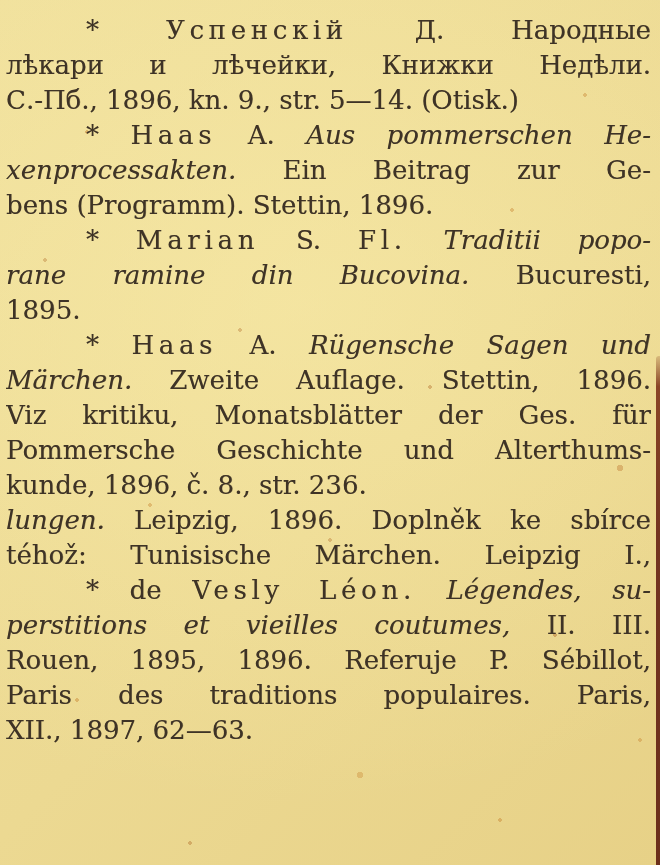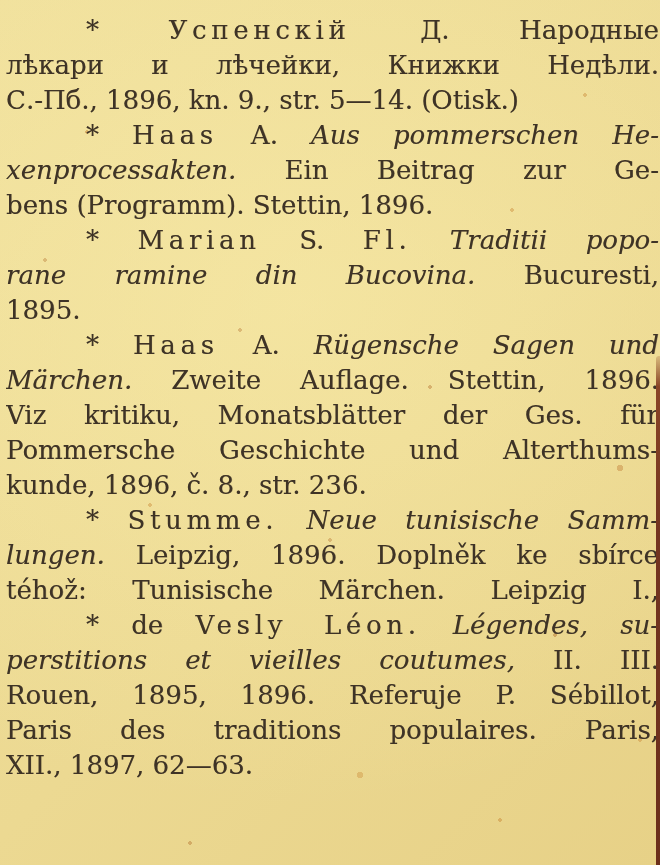--- a/index.html
+++ b/index.html
@@ -23,21 +23,21 @@
       radial-gradient(circle 2px at 190px 843px, rgba(176,108,41,.40) 98%, rgba(0,0,0,0)),
       radial-gradient(circle 2px at 640px 740px, rgba(203,141,60,.45) 98%, rgba(0,0,0,0)),
       radial-gradient(circle 2px at 330px 540px, rgba(176,108,41,.35) 98%, rgba(0,0,0,0)),
       radial-gradient(ellipse 900px 700px at 45% 35%, rgba(252,240,175,.45), rgba(0,0,0,0) 72%),
       linear-gradient(135deg, #f0e09c 0%, #ecd992 55%, #e7d187 100%);
     font-family:"DejaVu Serif","Liberation Serif",serif;
     color:#3e3326;
   }
   .page{
     position:absolute;left:0;top:0;width:660px;height:865px;
-    padding:13px 1px 0 6px;box-sizing:border-box;
+    padding:13px 9px 0 6px;box-sizing:border-box;
   }
   .line{
     font-size:26px;line-height:35px;height:35px;
     text-align:justify;text-align-last:justify;
     overflow:hidden;
     text-shadow:0.3px 0.3px 0.5px rgba(62,51,38,0.45);
   }
   .line.endp{text-align:left;text-align-last:left;}
   .line.indent{text-indent:80px;}
   .seg-i{font-style:italic;}
@@ -68,21 +68,20 @@
       <div class="line endp"><span class="seg-r">1895.</span></div>
     </div>
     <div>
       <div class="line indent"><span class="seg-r">* </span><span class="seg-s">Haas</span><span class="seg-r"> A. </span><span class="seg-i">Rügensche Sagen und</span></div>
       <div class="line"><span class="seg-i">Märchen.</span><span class="seg-r"> Zweite Auflage. Stettin, 1896.</span></div>
       <div class="line"><span class="seg-r">Viz kritiku, Monatsblätter der Ges. für</span></div>
       <div class="line"><span class="seg-r">Pommersche Geschichte und Alterthums-</span></div>
       <div class="line endp"><span class="seg-r">kunde, 1896, č. 8., str. 236.</span></div>
     </div>
     <div>
-      <div class="line indent"><span class="seg-r">* </span><span class="seg-s">Stumme.</span><span class="seg-i"> Neue tunisische Samm-</span></div>
       <div class="line"><span class="seg-i">lungen.</span><span class="seg-r"> Leipzig, 1896. Doplněk ke sbírce</span></div>
       <div class="line"><span class="seg-r">téhož: Tunisische Märchen. Leipzig I.,</span></div>
     </div>
     <div>
       <div class="line indent"><span class="seg-r">* de </span><span class="seg-s">Vesly Léon.</span><span class="seg-i"> Légendes, su-</span></div>
       <div class="line"><span class="seg-i">perstitions et vieilles coutumes,</span><span class="seg-r"> II. III.</span></div>
       <div class="line"><span class="seg-r">Rouen, 1895, 1896. Referuje P. Sébillot,</span></div>
       <div class="line"><span class="seg-r">Paris des traditions populaires. Paris,</span></div>
       <div class="line endp"><span class="seg-r">XII., 1897, 62—63.</span></div>
     </div>

